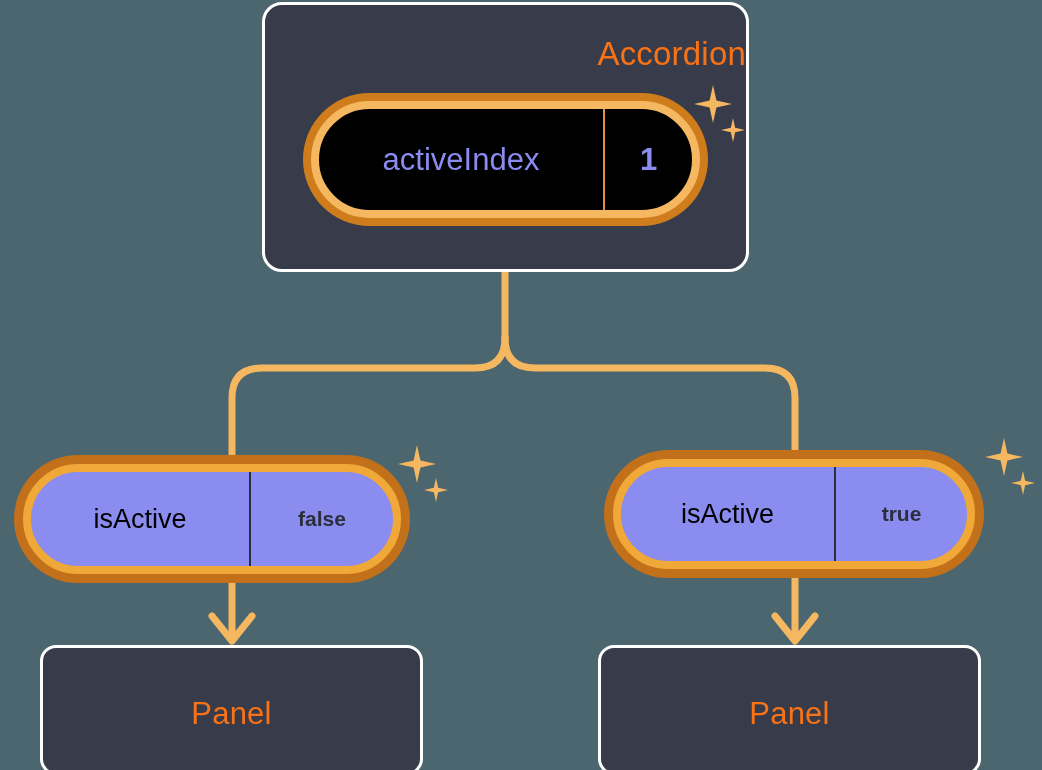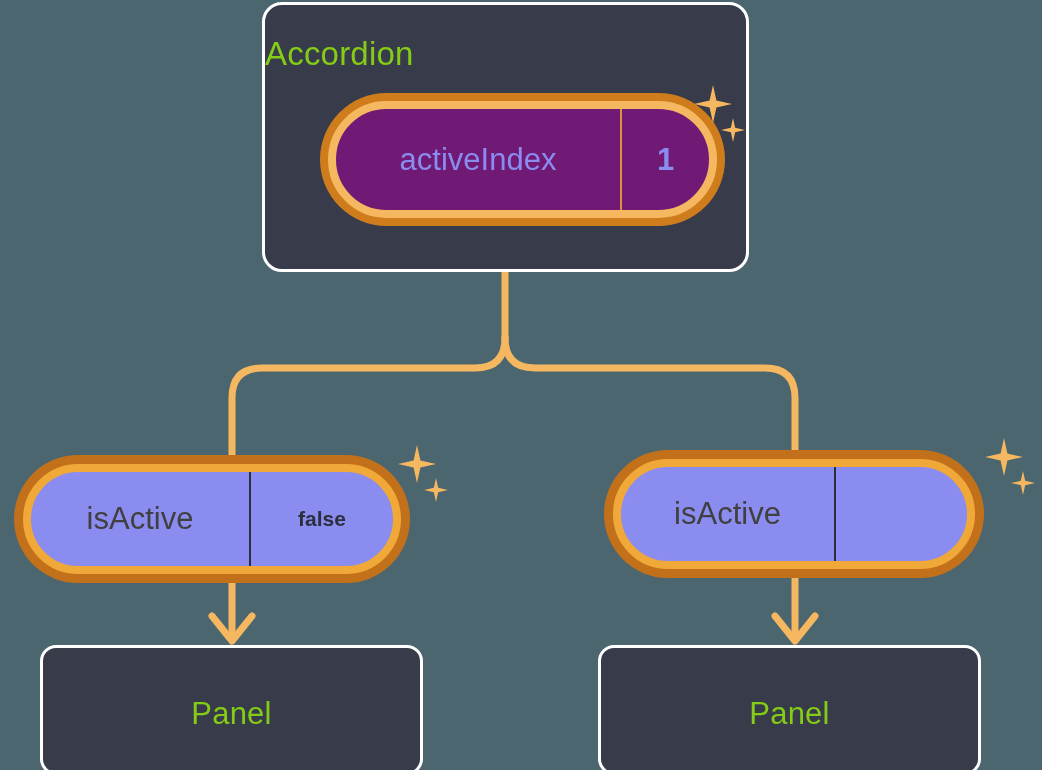--- a/index.html
+++ b/index.html
@@ -31,24 +31,24 @@
 
   
   .comp-card {
     position: absolute;
     background: #373b4a;
     border: 3px solid #ffffff;
     border-radius: 16px;
     box-sizing: border-box;
   }
   .comp-title {
-    color: #84cc16;
+    color: #f97316;
     font-size: 33px;
     font-weight: 400;
-    text-align: left;
+    text-align: right;
     letter-spacing: 0.2px;
   }
 
   #accordion-card {
     left: 262px;
     top: 2px;
     width: 487px;
     height: 270px;
     border-radius: 20px;
   }
@@ -84,25 +84,25 @@
   }
   .pill-key, .pill-val {
     display: flex;
     align-items: center;
     justify-content: center;
     box-sizing: border-box;
   }
 
   
   #pill-accordion {
-    left: 328px;
+    left: 311px;
     top: 101px;
     width: 389px;
     height: 117px;
-    background: #701a75;
+    background: #000000;
     border-color: #f5b860;
     box-shadow: 0 0 0 8px #cf7d1c;
   }
   #pill-accordion .pill-key {
     width: 286px;
     color: #8a8cf0;
     font-size: 31px;
     border-right: 2px solid #e0903a;
     border-radius: 999px 0 0 999px;
   }
@@ -114,22 +114,22 @@
     border-radius: 0 999px 999px 0;
   }
 
   
   .pill-purple {
     background: #8a8cf0;
     border-color: #f0a838;
     box-shadow: 0 0 0 9px #c2711a;
   }
   .pill-purple .pill-key {
-    color: #404040;
-    font-size: 31px;
+    color: #000000;
+    font-size: 27px;
     border-right: 2px solid #2b2f3d;
     border-radius: 999px 0 0 999px;
   }
   .pill-purple .pill-val {
     flex: 1;
     color: #2b2f3d;
     font-size: 21px;
     font-weight: 700;
     border-radius: 0 999px 999px 0;
   }
@@ -220,20 +220,21 @@
     <div class="sparkle spark-big"></div>
     <div class="sparkle spark-small"></div>
   </div>
 
   <div id="panel-left" class="comp-card panel-card">
     <div class="comp-title">Panel</div>
   </div>
 
   <div id="pill-right" class="pill pill-purple">
     <div class="pill-key">isActive</div>
+    <div class="pill-val">true</div>
   </div>
 
   <div id="sparkle-right" class="sparkle-group">
     <div class="sparkle spark-big"></div>
     <div class="sparkle spark-small"></div>
   </div>
 
   <div id="panel-right" class="comp-card panel-card">
     <div class="comp-title">Panel</div>
   </div>

